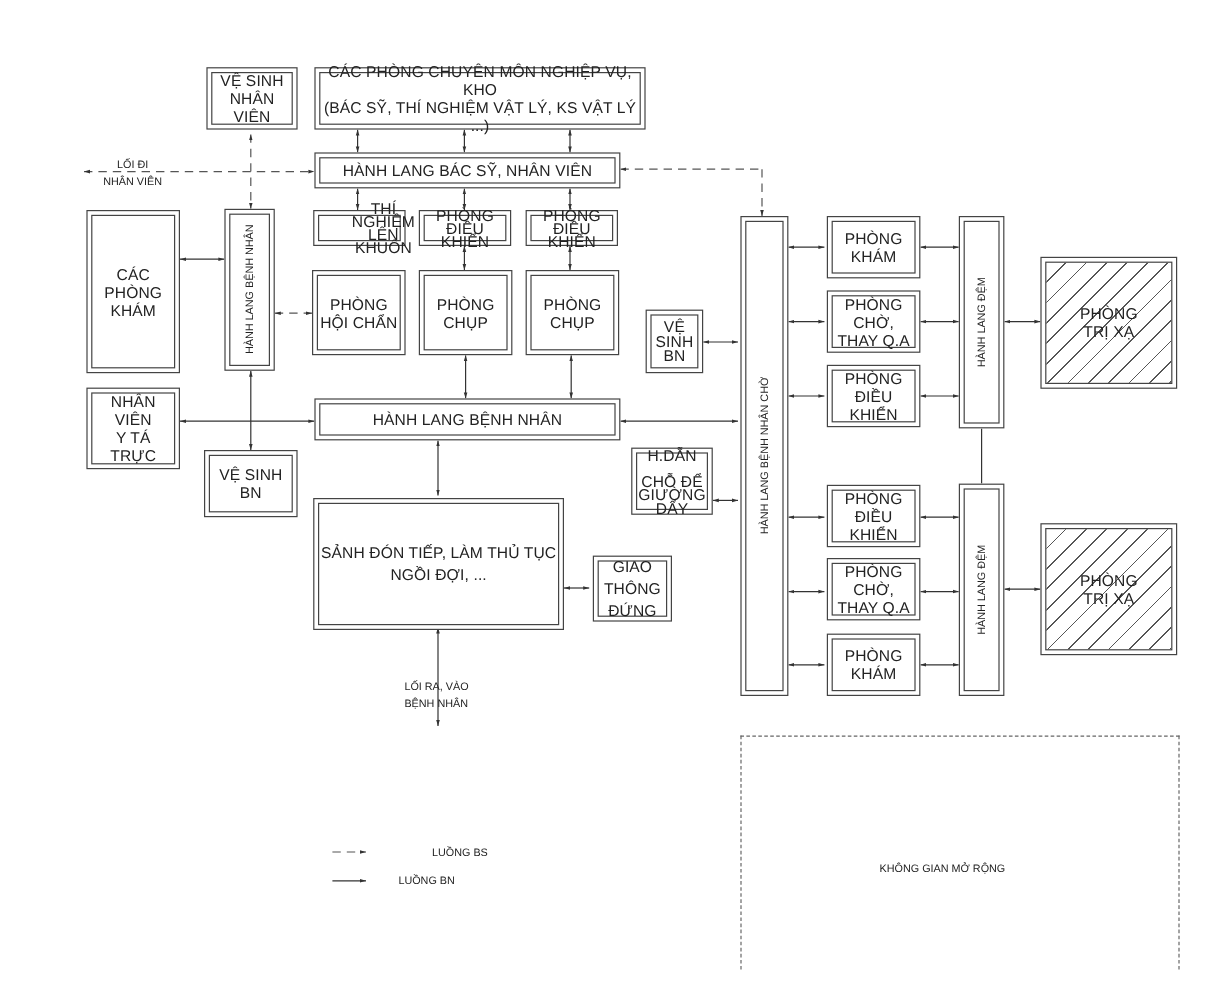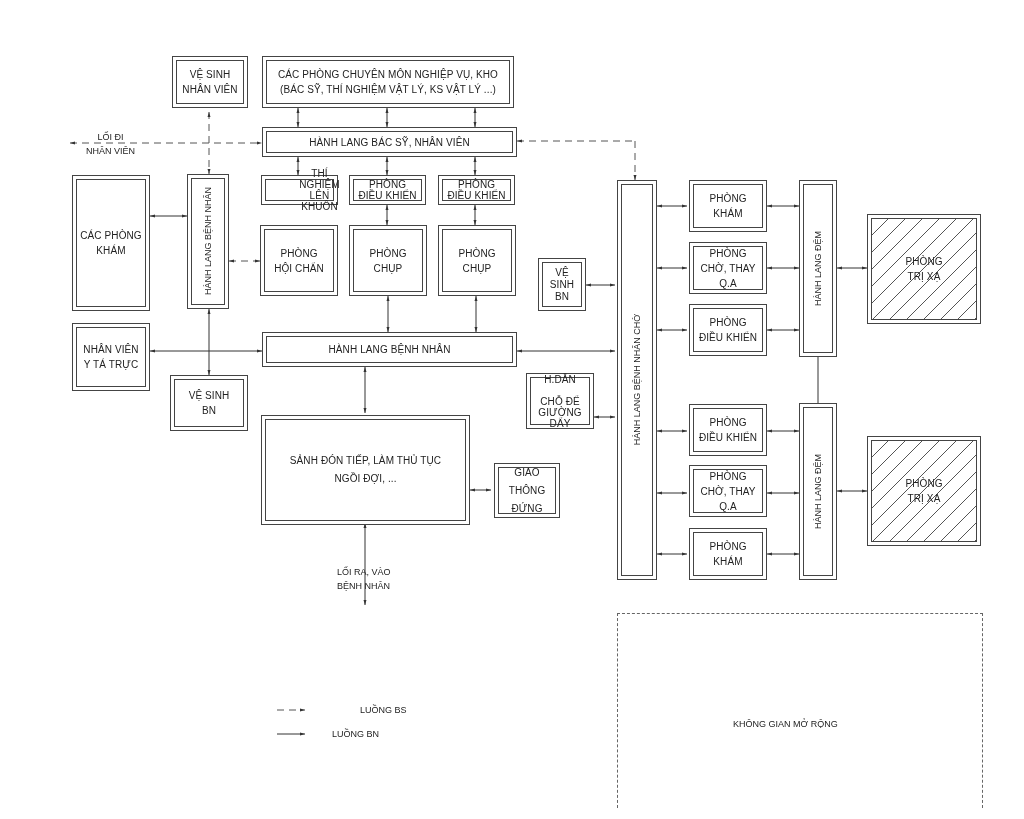--- a/index.html
+++ b/index.html
@@ -2,21 +2,21 @@
 <html><head>
 <meta charset="utf-8">
 <style>
   html, body { margin: 0; padding: 0; background: #ffffff; }
   body { width: 1024px; height: 819px; position: relative; overflow: hidden; font-family: "Liberation Sans", sans-serif; }
   #diagram { position: absolute; left: 0; top: 0; width: 1024px; height: 819px; }
   .box { position: absolute; border: 1px solid #444; background: #fff; box-sizing: border-box; }
   .box .inner { position: absolute; left: 3px; top: 3px; right: 3px; bottom: 3px; border: 1px solid #444; display: flex; align-items: center; justify-content: center; text-align: center; box-sizing: border-box; }
   .box.hatched .inner { background: repeating-linear-gradient(135deg, #ffffff 0px, #ffffff 11px, #555 11px, #555 12px); }
   .hatched .lbl { background: transparent; }
-  .lbl { font-size: 10px; color: #222; line-height: 15px; white-space: pre-line; letter-spacing: 0.1px; }
+  .lbl { font-size: 13px; color: #222; line-height: 15px; white-space: pre-line; letter-spacing: 0.1px; }
   .vlbl { writing-mode: vertical-rl; transform: rotate(180deg); font-size: 9px; color: #222; white-space: nowrap; }
   .free { position: absolute; font-size: 9px; color: #222; line-height: 15px; white-space: pre-line; }
   .dashbox { position: absolute; border: 1px dashed #666; border-bottom: none; box-sizing: border-box; }
   svg line { stroke: #333; stroke-width: 1; }
   svg line.dash { stroke-dasharray: 7 5; stroke: #555; }
 </style>
 </head>
 <body>
 
 <div id="diagram">
@@ -76,21 +76,21 @@
     <line class="dash" x1="277" y1="710" x2="305" y2="710" marker-end="url(#ah)"></line>
     <line x1="277" y1="734" x2="305" y2="734" marker-end="url(#ah)"></line>
   </svg>
 
   <div class="box" style="left:172px;top:56px;width:76px;height:52px;">
     <div class="inner">
         <span class="lbl">VỆ SINH
 NHÂN VIÊN</span>
       </div>
   </div>
-  <div class="box" style="left:262px;top:56px;width:252px;height:52px;">
+  <div class="box" style="left:262px;top:56px;width:276px;height:52px;">
     <div class="inner">
         <span class="lbl">CÁC PHÒNG CHUYÊN MÔN NGHIỆP VỤ, KHO
 (BÁC SỸ, THÍ NGHIỆM VẬT LÝ, KS VẬT LÝ ...)</span>
       </div>
   </div>
   <div class="box" style="left:262px;top:127px;width:255px;height:30px;">
     <div class="inner">
         <span class="lbl">HÀNH LANG BÁC SỸ, NHÂN VIÊN</span>
       </div>
   </div>

